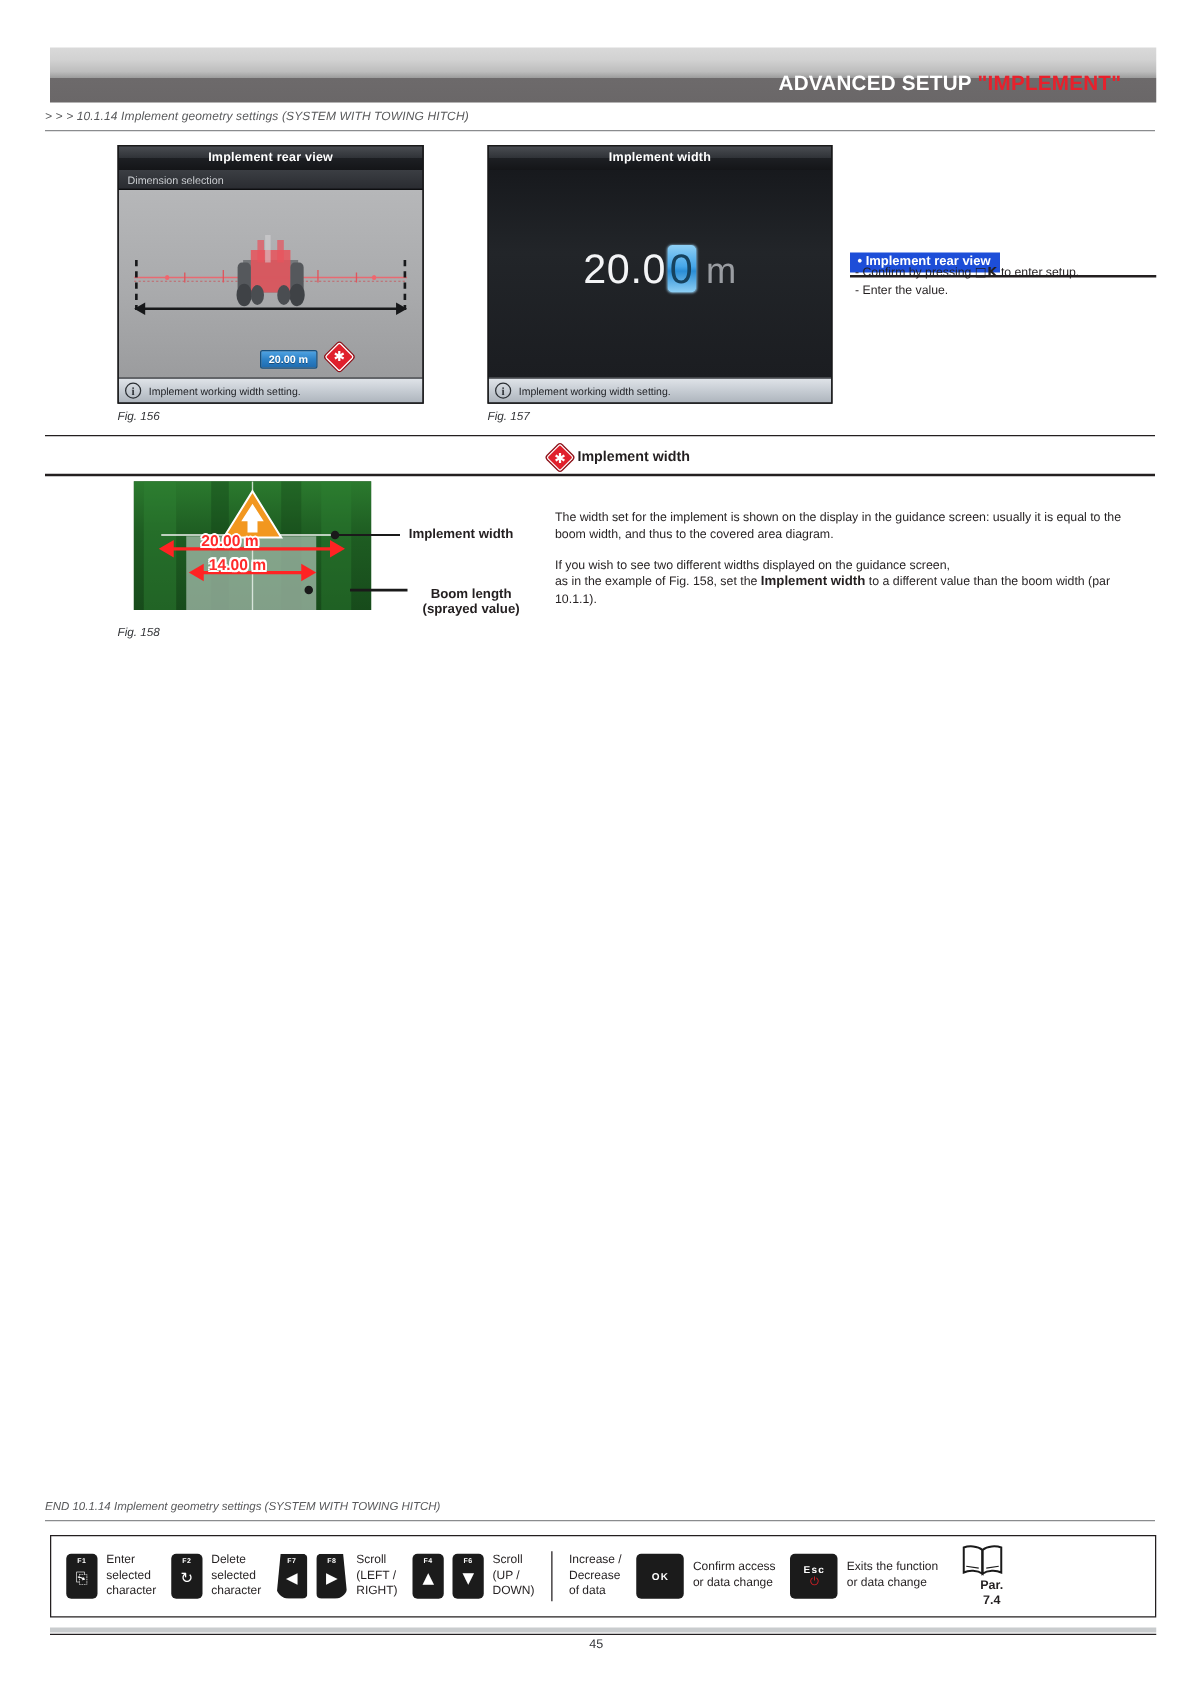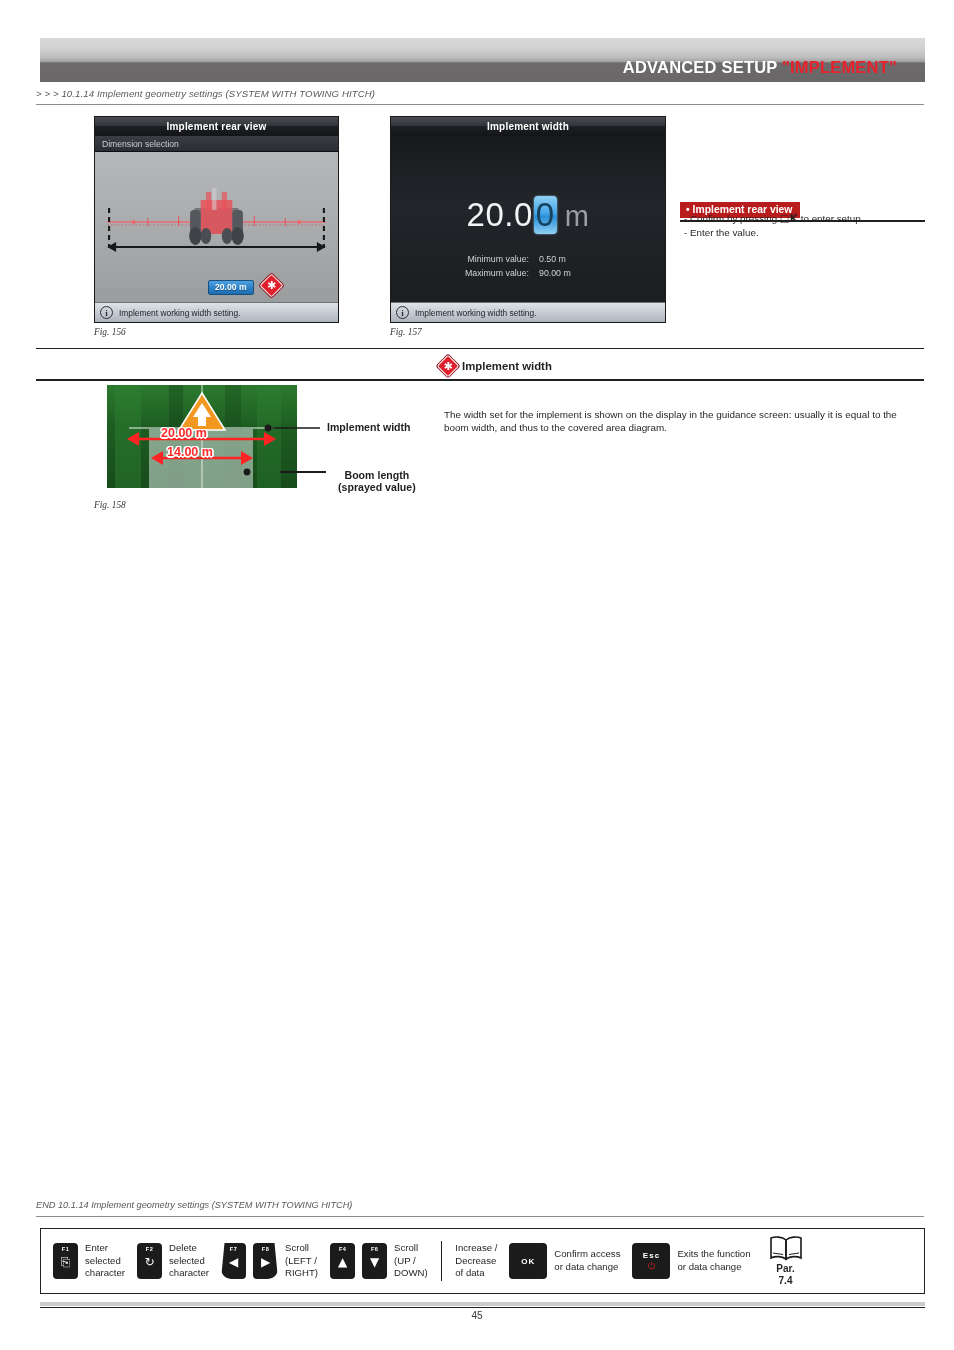--- a/index.html
+++ b/index.html
@@ -113,27 +113,27 @@
   }
   .minmax {
     position: absolute; left: 0; right: 0; top: 116px;
     font-size: 8.8px; color: #d0d3d7; line-height: 14px;
   }
   .mm-row { display: flex; justify-content: center; }
   .mm-lab { width: 92px; text-align: right; padding-right: 10px; }
   .mm-val { width: 70px; text-align: left; }
 
   .fig-cap {
-    position: absolute; font-size: 9.4px; font-style: italic; color: #333538; font-family: Liberation Serif, serif;
+    position: absolute; font-size: 9.4px; font-style: italic; color: #333538;
   }
 
   
   .inst-tag {
     position: absolute; left: 680px; top: 202px;
-    background: #b91c1c; color: #ffffff;
+    background: #1d4ed8; color: #ffffff;
     font-size: 10.4px; font-weight: bold;
     padding: 2px 8px 3px 6px; white-space: nowrap;
   }
   .inst-rule { position: absolute; left: 680px; top: 220px; width: 245px; height: 2px; background: #231f20; }
   .inst-lines {
     position: absolute; left: 684px; top: 212px; width: 250px;
     font-size: 9.8px; line-height: 14px; color: #231f20;
   }
   .okglyph {
     font-weight: bold; font-family: "DejaVu Sans", sans-serif;
@@ -283,30 +283,20 @@
   </div>
   <div class="fig-cap" style="left:94px; top:327px;">Fig. 156</div>
 
   <div class="screen" style="left:390px; top:116px; width:276px; height:207px;">
     <div class="scr-title">Implement width</div>
     <div class="scr-body" style="height:186px;">
       <div class="val-canvas">
         <div class="big-val">
           <span>20.0</span><span class="cur">0</span><span class="unit">m</span>
         </div>
-        <div class="minmax">
-          <div class="mm-row">
-            <span class="mm-lab">Minimum value:</span>
-            <span class="mm-val">0.50 m</span>
-          </div>
-          <div class="mm-row">
-            <span class="mm-lab">Maximum value:</span>
-            <span class="mm-val">90.00 m</span>
-          </div>
-        </div>
       </div>
       <div class="scr-foot">
         <span class="info-ico">i</span>
         <span class="scr-foot-txt">Implement working width setting.</span>
       </div>
     </div>
   </div>
   <div class="fig-cap" style="left:390px; top:327px;">Fig. 157</div>
 
   <div class="inst-tag">• Implement rear view</div>
@@ -372,20 +362,21 @@
   </svg>
 
   <div class="callout" style="left:327px; top:421px;">Implement width</div>
   <div class="callout" style="left:338px; top:469px; text-align:center;">
     <span>Boom length</span>
     <span class="l2">(sprayed value)</span>
   </div>
 
   <div class="body-col">
     <p>The width set for the implement is shown on the display in the guidance screen: usually it is equal to the boom width, and thus to the covered area diagram.</p>
+    <p><span>If you wish to see two different widths displayed on the guidance screen,</span><br><span>as in the example of Fig. 158, set the </span><b>Implement width</b><span> to a different value than the boom width (par 10.1.1).</span></p>
   </div>
 
   <div class="end-note">END 10.1.14 Implement geometry settings (SYSTEM WITH TOWING HITCH)</div>
   <div class="rule-thin" style="left:36px; top:1216px; width:888px;"></div>
 
   <div class="legend-box">
 
     <div class="lg-item">
       <span class="fkey">
         <span class="klab">F1</span>
@@ -466,21 +457,21 @@
       <span class="fkey wide">
         <span class="klab">Esc</span>
         <span class="kico red">⏻</span>
       </span>
       <span class="lg-txt">
         <span>Exits the function</span><br>
         <span>or data change</span>
       </span>
     </div>
 
-    <div class="lg-item" style="flex-direction:column; gap:2px; margin-left:6px;">
+    <div class="lg-item" style="flex-direction:column; gap:2px; margin-left:6px;align-items:flex-end;">
       <span class="book">
         <svg viewBox="0 0 34 26" width="34" height="26">
           <path d="M17 5 C13 1.5 6 1.5 2 3 L2 23 C6 21 13 21 17 24 Z" fill="#ffffff" stroke="#1a1a1a" stroke-width="1.6"></path>
           <path d="M17 5 C21 1.5 28 1.5 32 3 L32 23 C28 21 21 21 17 24 Z" fill="#ffffff" stroke="#1a1a1a" stroke-width="1.6"></path>
           <line x1="17" y1="5" x2="17" y2="24" stroke="#1a1a1a" stroke-width="1.4"></line>
           <line x1="4" y1="18" x2="14" y2="19.5" stroke="#1a1a1a" stroke-width="1"></line>
           <line x1="20" y1="19.5" x2="30" y2="18" stroke="#1a1a1a" stroke-width="1"></line>
         </svg>
       </span>
       <span class="par-txt">

